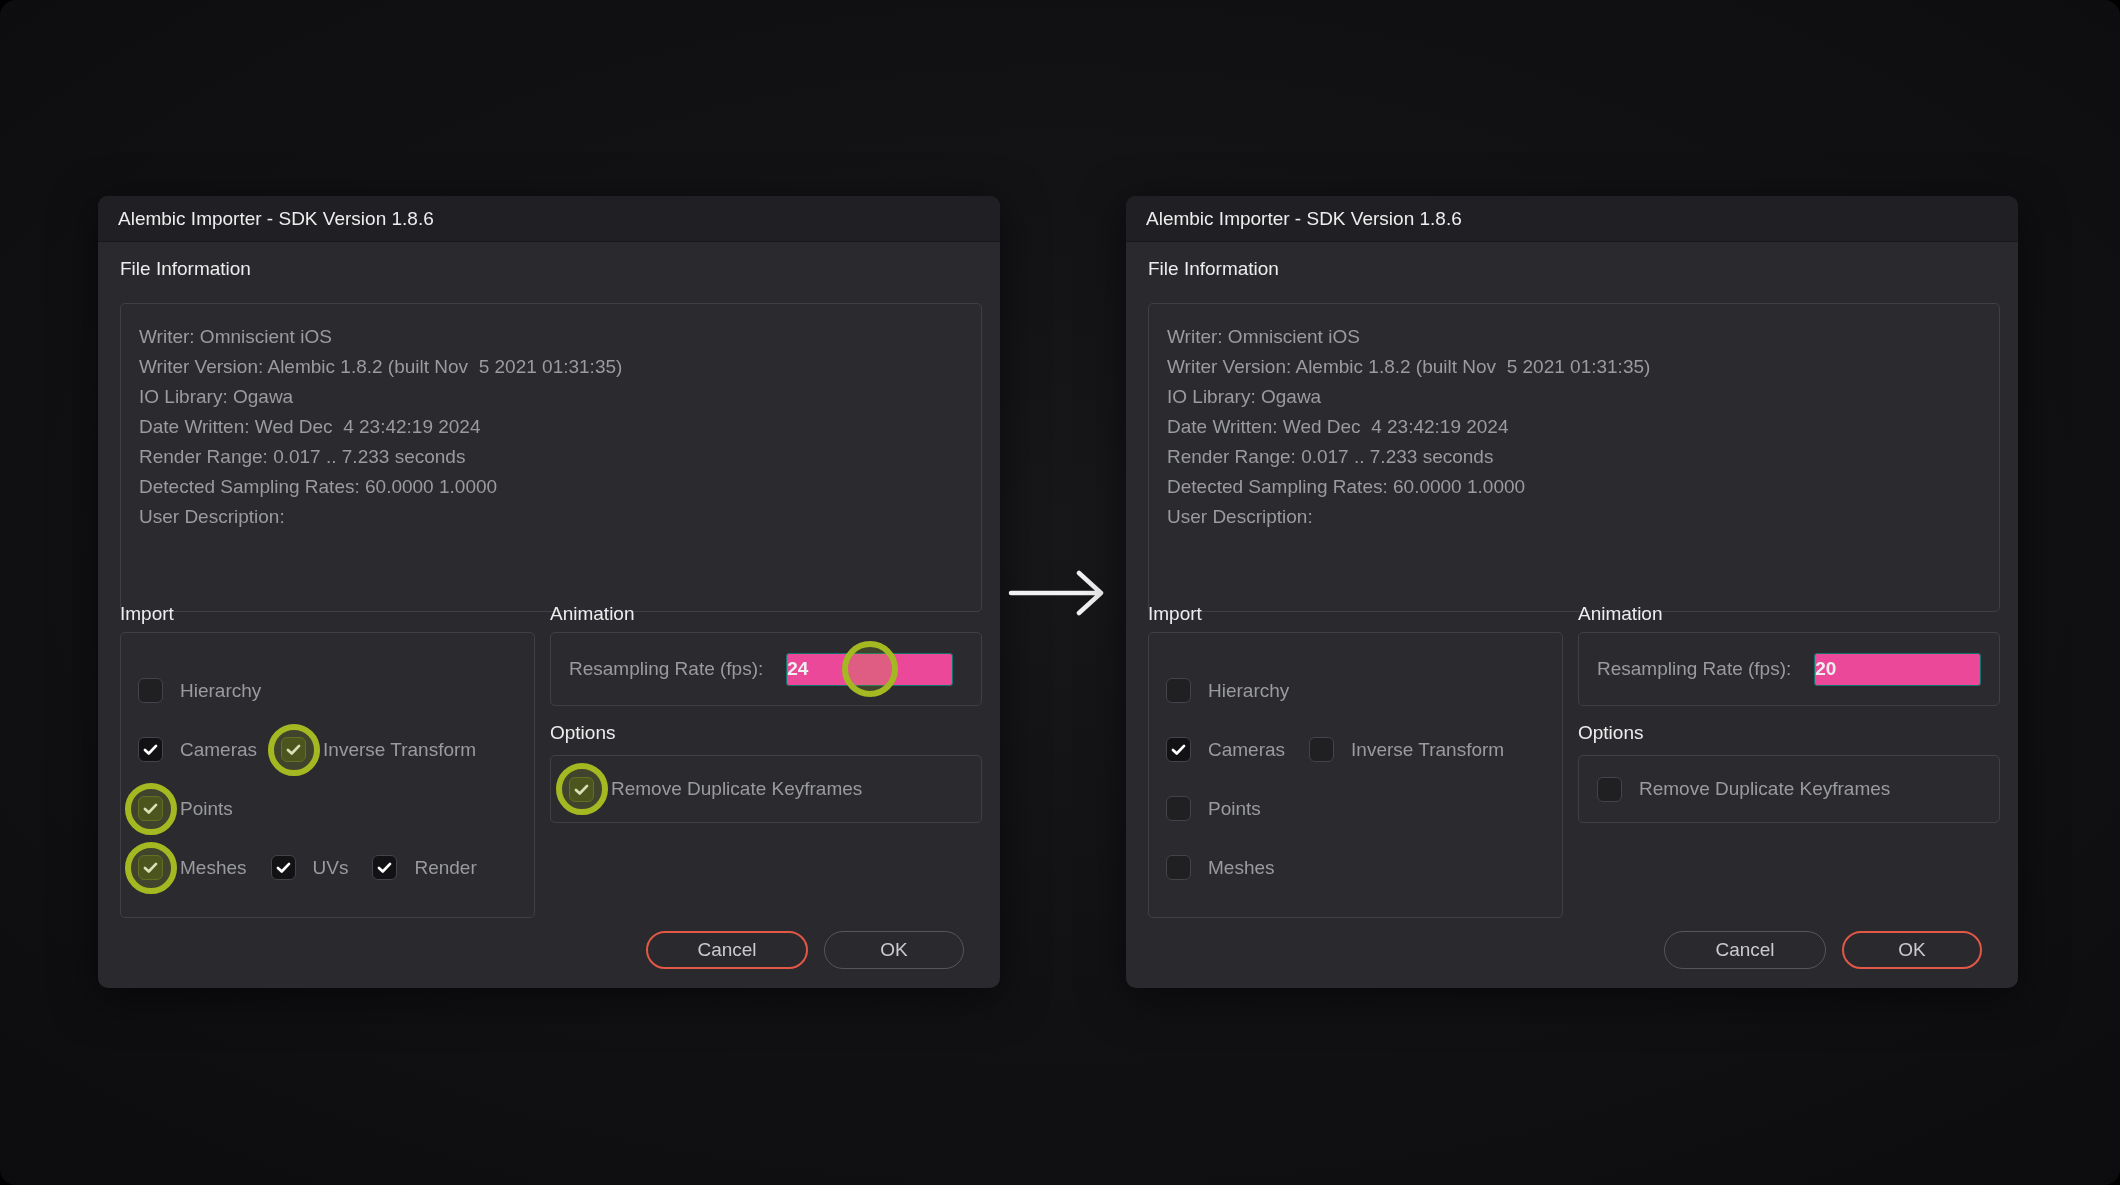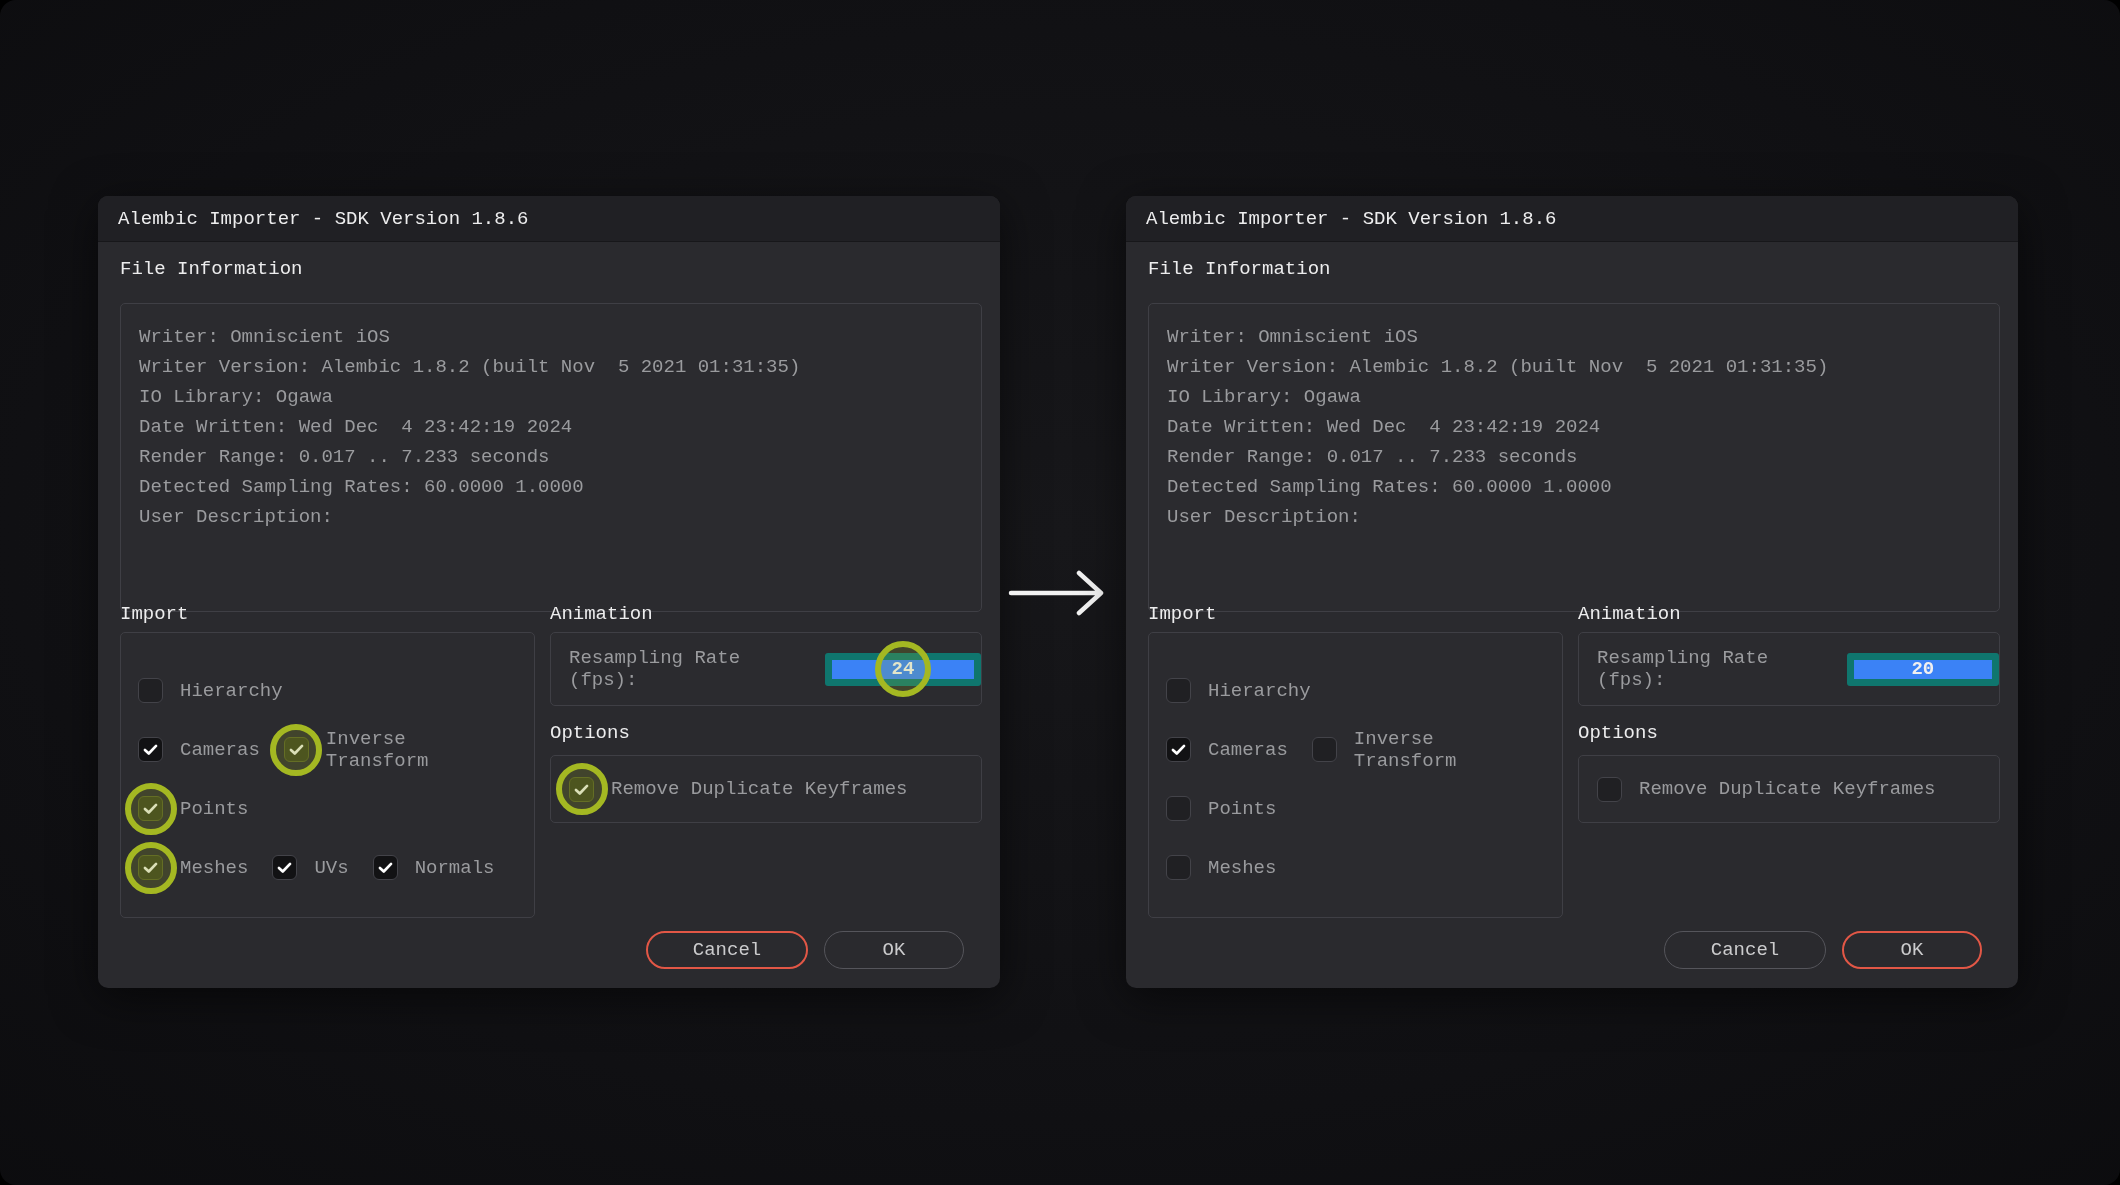--- a/index.html
+++ b/index.html
@@ -1,20 +1,20 @@
 <!DOCTYPE html>
 <html style="--canvas-bg: #111114; --dialog-bg: #2a2a2e; --titlebar-bg: #202024; --box-border: #3f3f45; --text-bright: #ededee; --text-dim: #9a9b9e; --highlight-green: #a4b822; --accent-red: #e25746; --arrow-white: #f2f2f2;"><head>
 <meta charset="utf-8">
 <style>
   html,body{margin:0;padding:0;background:#000;}
   body{width:2120px;height:1185px;position:relative;font-family:"Liberation Sans",sans-serif;
        -webkit-font-smoothing:antialiased;}
   .canvas{position:absolute;inset:0;border-radius:16px;
           background:radial-gradient(90% 90% at 50% 45%,#17171a 0%,#101013 55%,#0a0a0c 100%);
-          overflow:hidden;font-family:Liberation Mono, monospace;}
+          overflow:hidden;}
 
   
   .dialog{position:absolute;top:196px;height:792px;background:var(--dialog-bg,#2a2a2e);
           border-radius:10px;box-shadow:0 10px 45px rgba(0,0,0,.55);font-size:19px;}
   #dlg-left{left:98px;width:902px;}
   #dlg-right{left:1126px;width:892px;}
 
   .titlebar{position:absolute;top:0;left:0;right:0;height:46px;background:var(--titlebar-bg,#202024);
             border-radius:10px 10px 0 0;border-bottom:1px solid #17171a;display:flex;align-items:center;
             padding-left:20px;box-sizing:border-box;color:var(--text-bright,#ededee);}
@@ -43,22 +43,22 @@
 
   .ring{display:none;position:absolute;left:50%;top:50%;transform:translate(-50%,-50%);
         width:40px;height:40px;border:6px solid var(--highlight-green,#a4b822);border-radius:50%;
         background:rgba(164,184,34,.18);pointer-events:none;z-index:3;}
   .ring.show{display:block;}
 
   .lbl-anim{left:452px;top:407px;}
   .box-anim{left:452px;top:436px;right:18px;height:74px;display:flex;align-items:center;
             padding-left:18px;gap:23px;}
   .field-label{color:var(--text-dim,#9a9b9e);}
-  .input{position:relative;width:167px;height:33px;background:#3b82f6;border:7px solid #0f766e;
-         border-radius:3px;display:flex;align-items:center;justify-content:center;box-sizing:border-box;}
+  .input{position:relative;width:167px;height:33px;background:#ec4899;border:1px solid #0f766e;
+         border-radius:3px;display:flex;align-items:center;justify-content:flex-start;box-sizing:border-box;}
   .input-value{color:#efeff0;font-weight:700;font-size:19px;}
   .input .ring{width:44px;height:44px;}
 
   .lbl-options{left:452px;top:526px;}
   .box-options{left:452px;top:559px;right:18px;height:68px;display:flex;align-items:center;padding-left:18px;}
 
   .btns{position:absolute;right:36px;bottom:19px;display:flex;gap:16px;}
   .btn{height:38px;border-radius:19px;background:transparent;border:1.5px solid #55555b;
        color:#cbcbcd;font-size:19px;font-family:inherit;cursor:pointer;padding:0;}
   .btn.cancel{width:162px;}
@@ -150,21 +150,21 @@
           </span>
           <span class="cb-label">UVs</span>
         </div>
         <div class="cb">
           <span class="cbx checked">
             <svg class="check" viewBox="0 0 24 24">
                 <path d="M5 12.5 L9.8 17 L19 7.5"></path>
               </svg>
 
           </span>
-          <span class="cb-label">Normals</span>
+          <span class="cb-label">Render</span>
         </div>
       </div>
     </div>
 
     <div class="sec lbl-anim">Animation</div>
     <div class="groupbox box-anim">
       <span class="field-label">Resampling Rate (fps):</span>
       <div class="input">
         <span class="input-value">24</span>
         <span class="ring show"></span>

